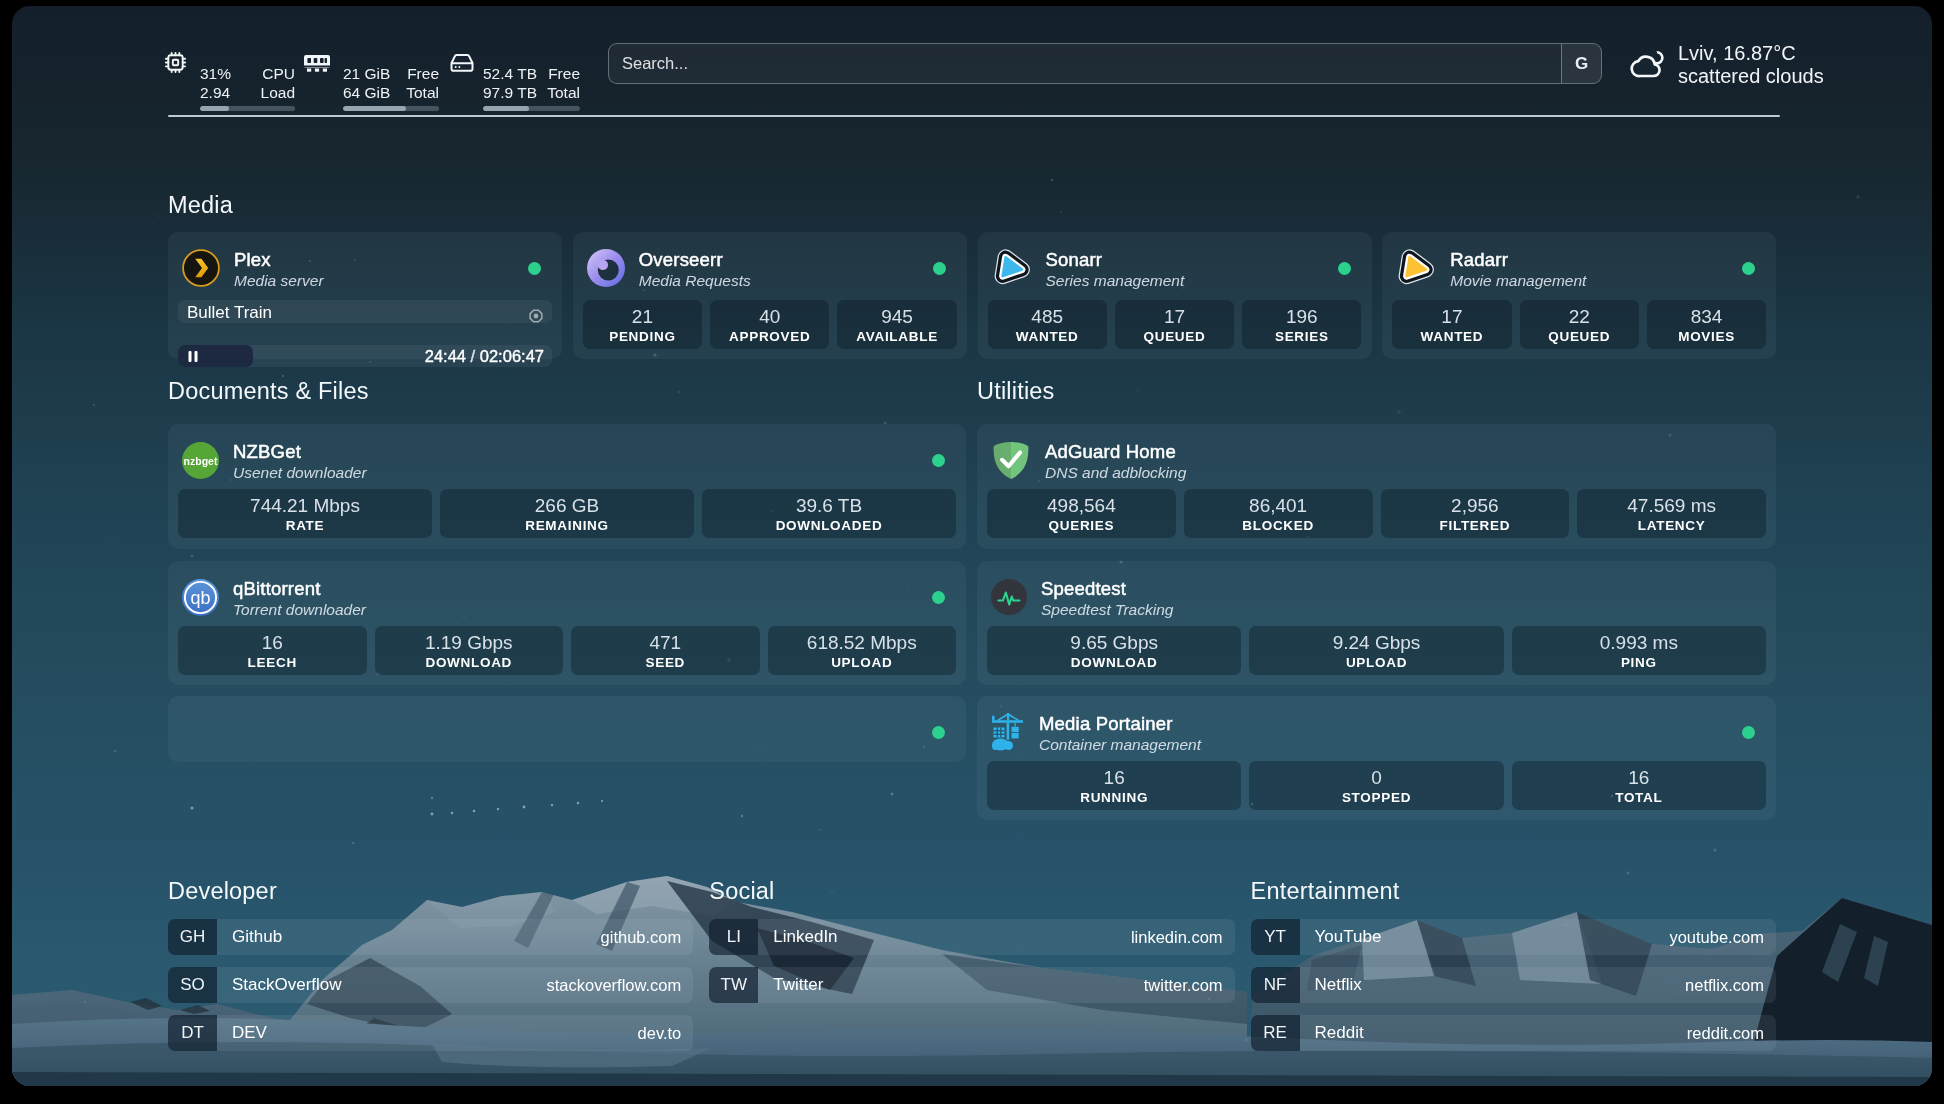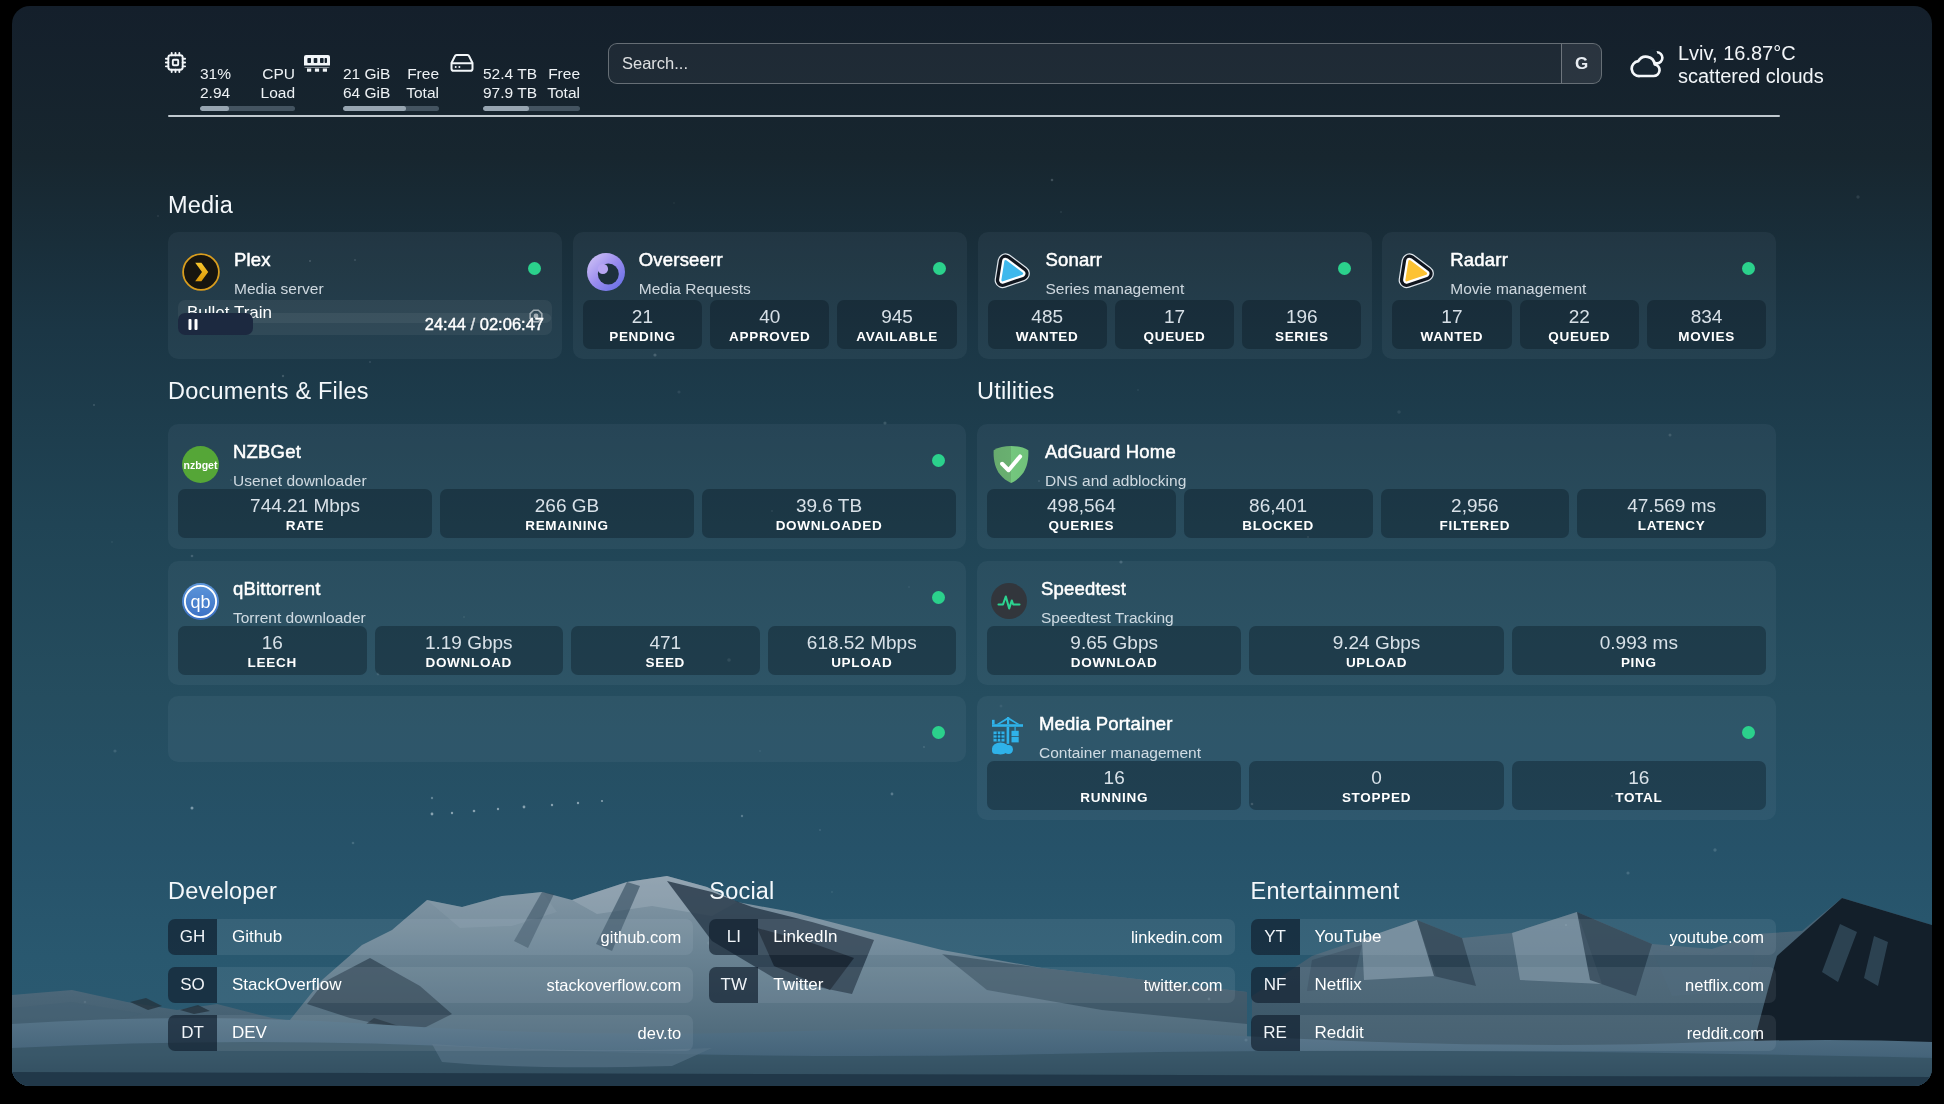--- a/index.html
+++ b/index.html
@@ -20,21 +20,21 @@
 .search .g{width:40px;height:100%;border-left:1.5px solid rgba(255,255,255,0.32);display:flex;align-items:center;justify-content:center;font-size:17px;font-weight:700;color:#e8edf2;background:rgba(255,255,255,0.05);border-radius:0 8px 8px 0;}
 .weather{position:absolute;left:1666px;top:36px;font-size:20px;line-height:23px;color:#f2f5f8;}
 .hr{position:absolute;left:156px;top:109px;width:1612px;height:2px;background:rgba(235,242,247,0.8);border-radius:1px;}
 
 .sech{position:absolute;font-size:23.5px;font-weight:400;letter-spacing:0.2px;color:#f4f8fb;}
 .card{position:absolute;background:rgba(222,238,246,0.050);border-radius:10px;}
 .chead{position:absolute;left:14px;top:16px;display:flex;align-items:center;}
 .ctxt{margin-left:14px;}
 .chead>svg{margin-top:-3px;}
 .ctxt .t{font-size:18.5px;font-weight:400;-webkit-text-stroke:0.5px #fff;line-height:23px;color:#fff;letter-spacing:0.2px;}
-.ctxt .s{font-size:15.5px;line-height:20px;color:rgba(235,242,248,0.85);margin-top:8px;}
+.ctxt .s{font-size:15.5px;line-height:20px;color:rgba(235,242,248,0.85);margin-top:0px;font-style:italic;}
 .dot{position:absolute;width:13px;height:13px;border-radius:50%;background:#2bd18c;top:30px;right:21px;}
 .stats{position:absolute;left:10px;right:10px;display:flex;gap:8px;}
 .sb{flex:1;height:49px;background:rgba(4,15,24,0.33);border-radius:7px;text-align:center;padding-top:6px;}
 .sb .v{font-size:19px;line-height:22px;color:rgba(230,238,244,0.93);}
 .sb .l{font-size:13.5px;line-height:18px;font-weight:700;letter-spacing:0.7px;color:#fff;}
 
 .prow{position:absolute;left:10px;right:10px;background:rgba(255,255,255,0.055);border-radius:7px;}
 
 .bmrow{position:absolute;height:36px;display:flex;border-radius:7px;overflow:hidden;}
 .bmab{width:49px;background:rgba(16,30,46,0.66);display:flex;align-items:center;justify-content:center;font-size:17px;color:#f0f4f8;flex-shrink:0;}
@@ -277,21 +277,21 @@
         </div>
     </div>
     <div class="dot"></div>
     <div class="prow" style="top:68px;height:23px;display:flex;align-items:flex-end;">
       <div style="flex:1;padding-left:9px;font-size:17px;">Bullet Train</div>
       <svg width="14" height="14" viewBox="0 0 24 24" fill="none" stroke="rgba(255,255,255,0.55)" stroke-width="2.6" style="margin-right:9px">
           <path d="M8 2h8l6 6v8l-6 6H8l-6-6V8Z"></path>
           <circle cx="12" cy="12" r="4.2" fill="rgba(255,255,255,0.55)" stroke="none"></circle>
         </svg>
     </div>
-    <div class="prow" style="top:81px;height:22px;text-align:center;">
+    <div class="prow" style="top:113px;height:22px;text-align:center;">
       <div style="position:absolute;left:0;top:0;width:75px;height:22px;background:#1c2940;border-radius:7px;"></div>
       <svg width="10" height="11" viewBox="0 0 10 11" style="position:absolute;left:10px;top:5.5px">
           <rect x="0.5" y="0" width="3" height="11" rx="1" fill="#fff"></rect>
           <rect x="6.5" y="0" width="3" height="11" rx="1" fill="#fff"></rect>
         </svg>
       <div style="position:absolute;right:8px;top:1.5px;font-size:16.5px;-webkit-text-stroke:0.4px #fff;">24:44 <span style="opacity:.85">/</span> 02:06:47</div>
     </div>
   </div>
 
   <div class="card" style="left:560.75px;top:226px;width:394px;height:127px">

